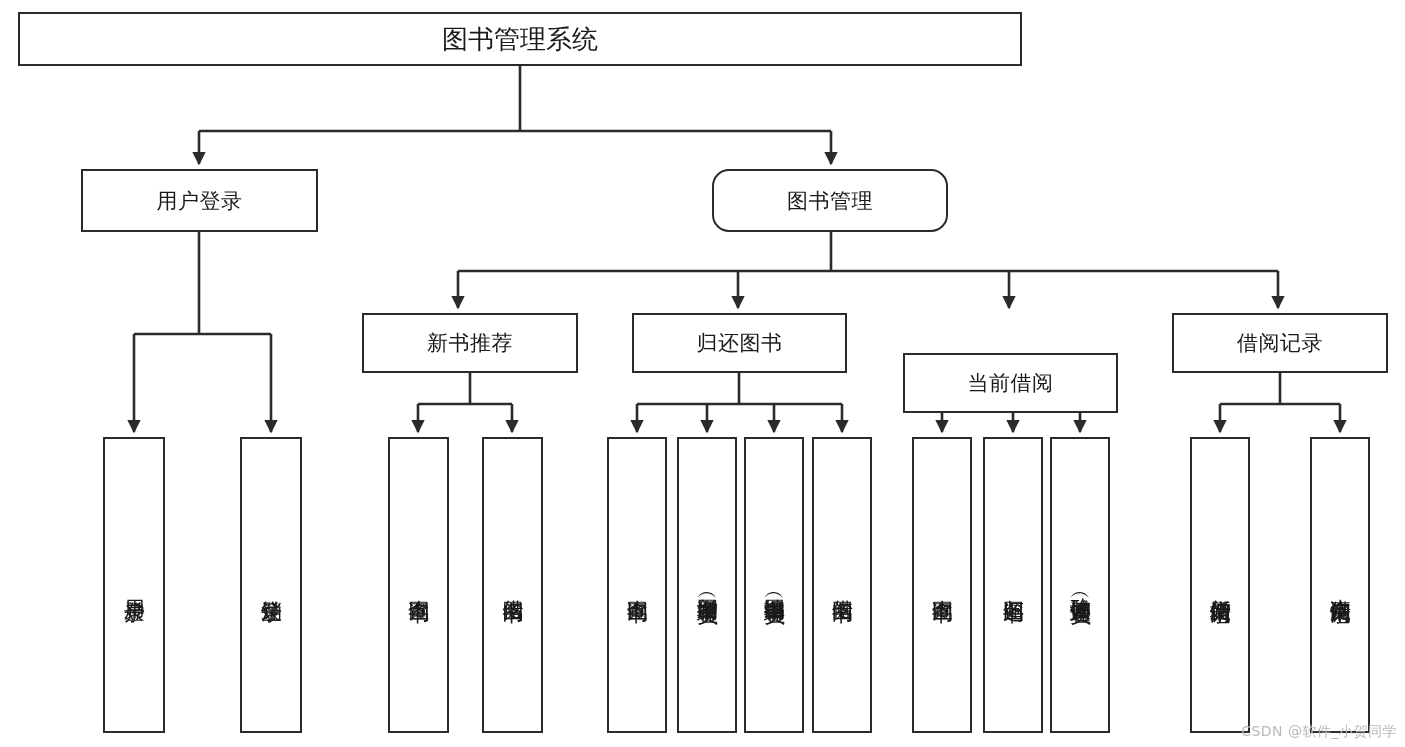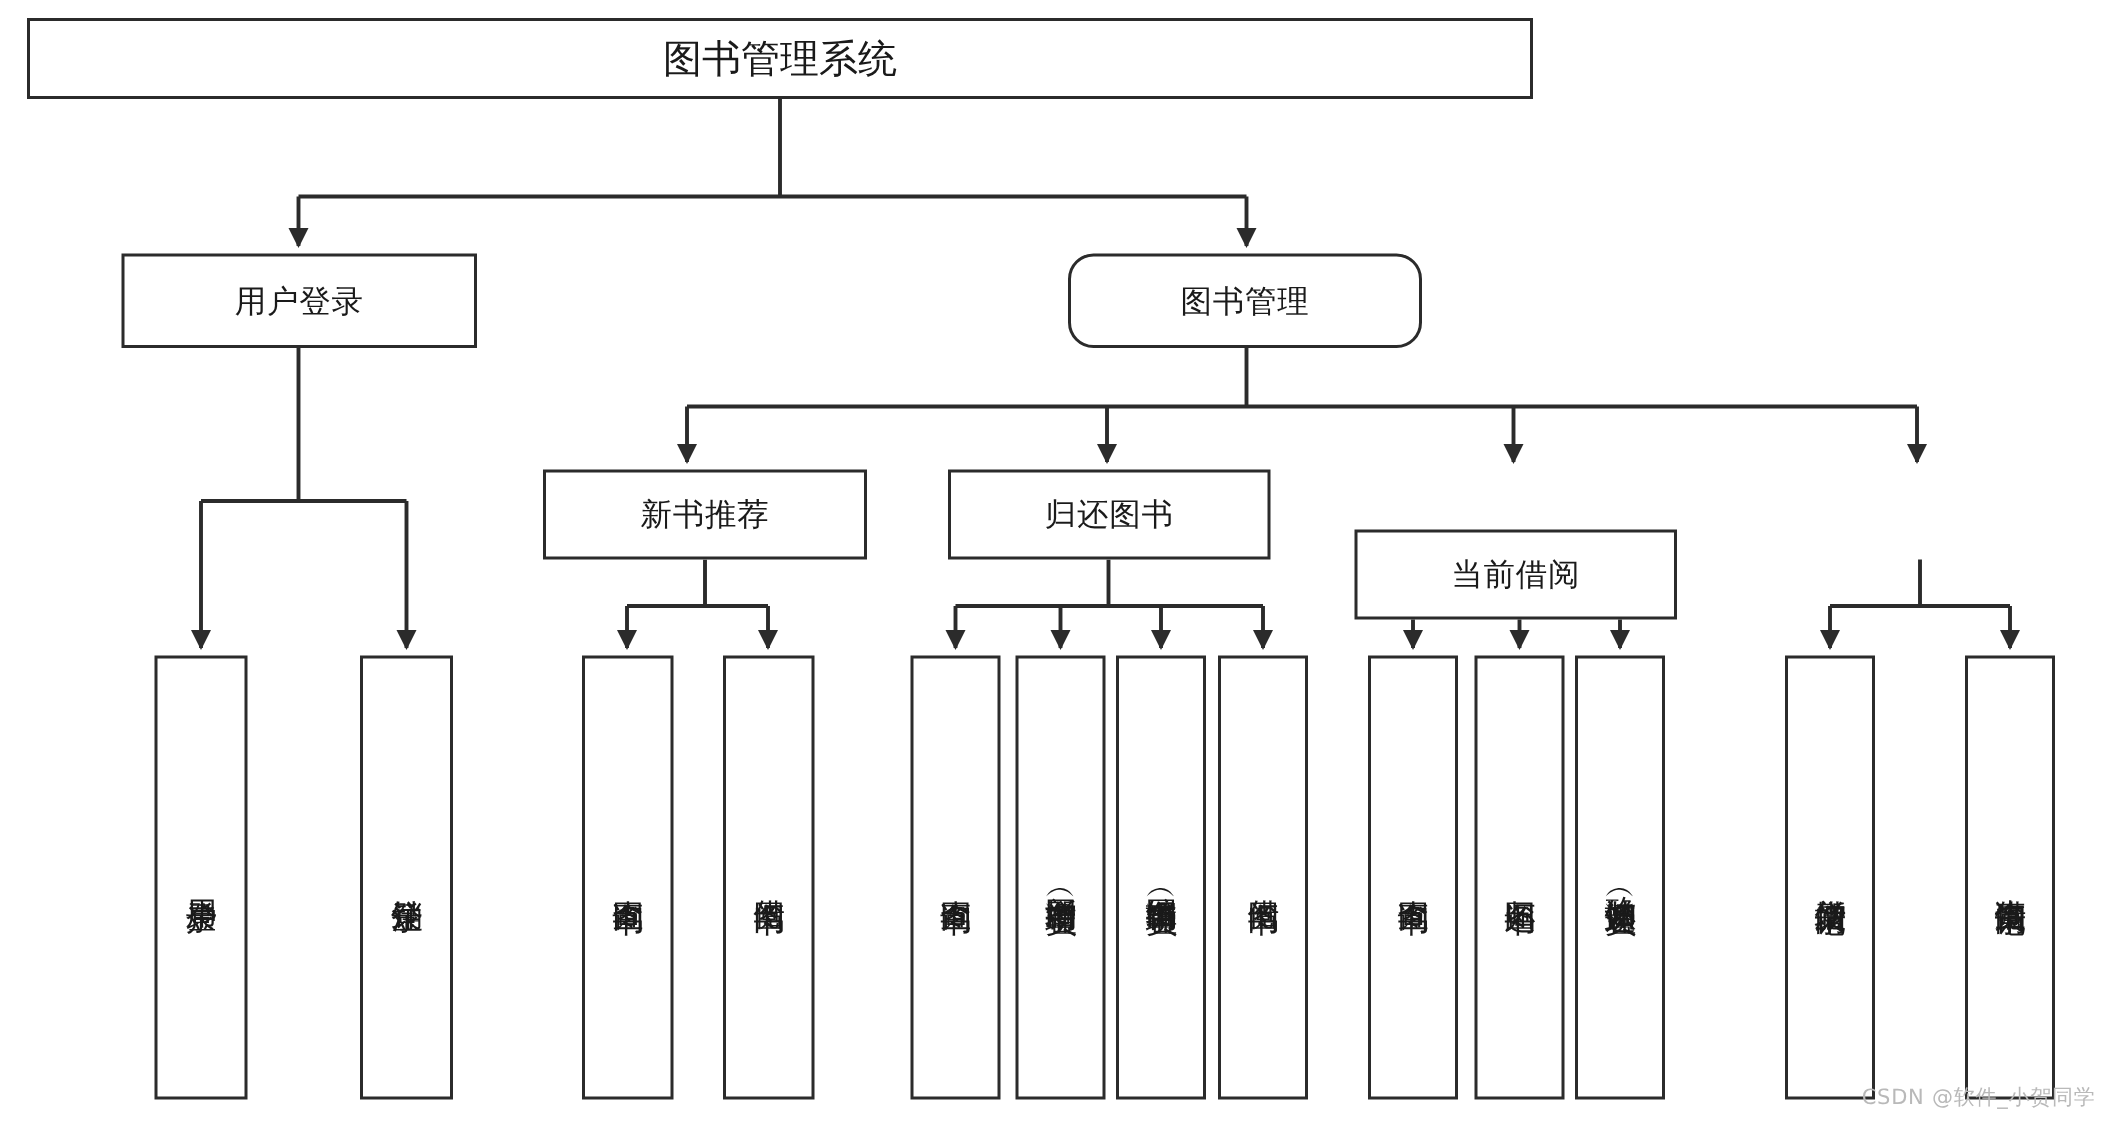--- a/index.html
+++ b/index.html
@@ -137,20 +137,23 @@
 
   <div class="node h" style="left:362px; top:313px; width:216px; height:60px;">
     <span class="label">新书推荐</span>
   </div>
   <div class="node h" style="left:632px; top:313px; width:215px; height:60px;">
     <span class="label">归还图书</span>
   </div>
   <div class="node h" style="left:903px; top:313px; width:215px; height:60px;margin-top:40px;">
     <span class="label">当前借阅</span>
   </div>
+  <div class="node h" style="left:1172px; top:313px; width:216px; height:60px;">
+    <span class="label">借阅记录</span>
+  </div>
 
   <div class="node leaf" style="left:103px; top:437px; width:62px; height:296px;">
     <span class="vtext">用户登录</span>
   </div>
   <div class="node leaf" style="left:240px; top:437px; width:62px; height:296px;">
     <span class="vtext">注销登录</span>
   </div>
 
   <div class="node leaf" style="left:388px; top:437px; width:61px; height:296px;">
     <span class="vtext">查询图书</span>

